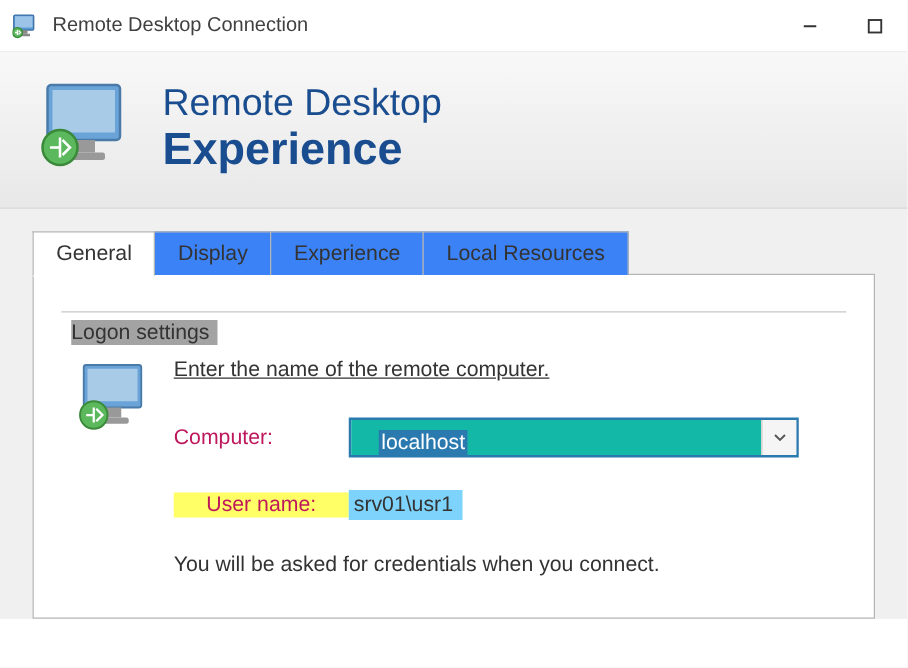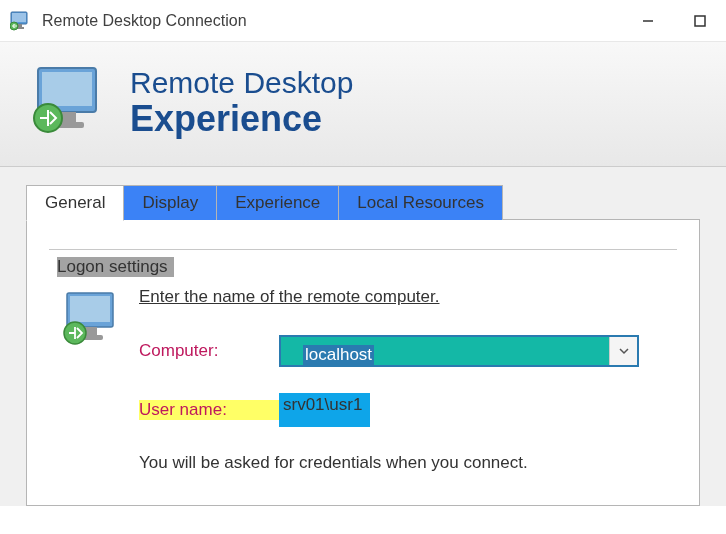--- a/index.html
+++ b/index.html
@@ -158,20 +158,21 @@
       align-items: center;
       margin-bottom: 26px;
     }
     .field-label {
       width: 140px;
       font-size: 17px;
       color: #be185d;
     }
     .field-label.hl {
       background: #ffff66;
+      text-align: center;
     }
     .combo {
       flex: 1;
       position: relative;
       display: flex;
       align-items: center;
       border: 1px solid #888;
       height: 32px;
       max-width: 360px;
     }
@@ -198,22 +199,22 @@
       height: 100%;
       display: flex;
       align-items: center;
       justify-content: center;
       background: #f5f5f5;
       border-left: 1px solid #ccc;
     }
     .value-text {
       font-size: 17px;
       color: #333;
-      background: #0ea5e9;
-      padding: 2px 8px 12px 4px;
+      background: #7dd3fc;
+      padding: 2px 8px 2px 4px;
     }
     .note {
       font-size: 17px;
       color: #333;
       margin-top: 5px;
     }
   </style>
 </head>
 <body>
 

